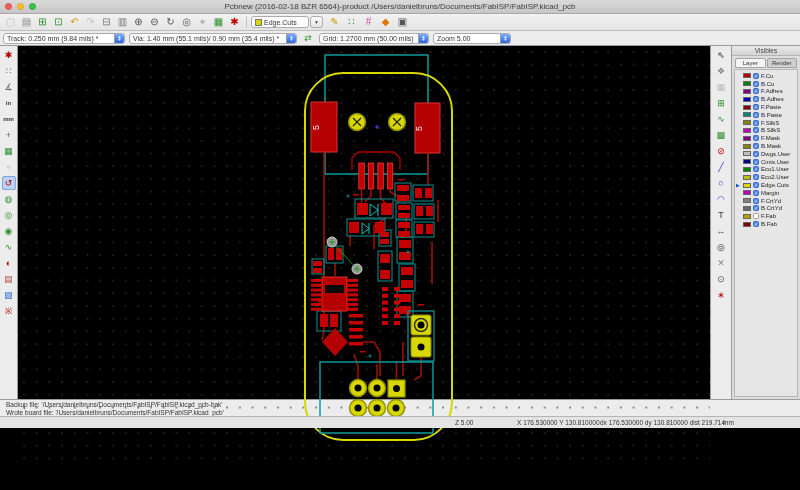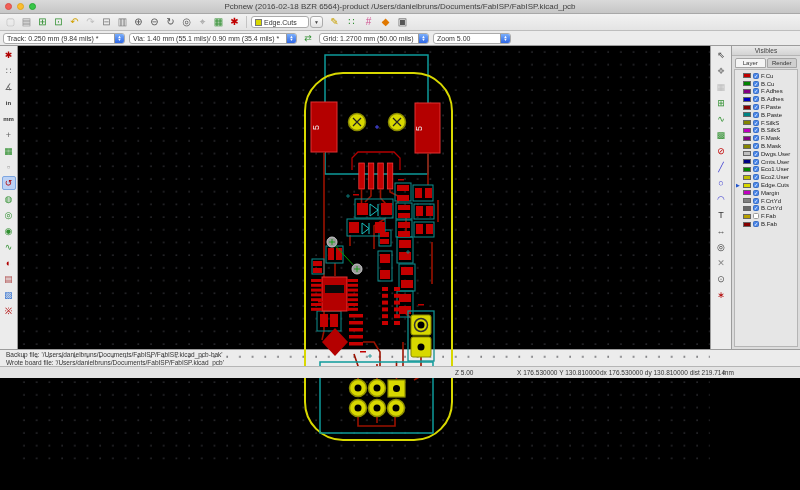--- a/index.html
+++ b/index.html
@@ -1,18 +1,18 @@
 <!DOCTYPE html>
 <html><head>
 <meta charset="utf-8">
 <style>
   * { margin:0; padding:0; box-sizing:border-box; }
   html,body { width:800px; height:490px; overflow:hidden;
     font-family:"Liberation Sans", sans-serif; background:#000; }
-  .window { width:800px; height:378px; display:flex; flex-direction:column; background:#f97316; }
+  .window { width:800px; height:428px; display:flex; flex-direction:column; background:#f97316; }
 
   
   .titlebar { height:14px; flex:0 0 14px; background:linear-gradient(#d9d9d9,#c6c6c6);
     border-bottom:1px solid #a8a8a8; display:flex; align-items:center; position:relative; }
   .lights { display:flex; gap:5px; margin-left:5px; }
   .light { width:7px; height:7px; border-radius:50%; }
   .light.red { background:#f25f57; border:0.5px solid #d94f46; }
   .light.yellow { background:#fbbd2e; border:0.5px solid #e0a521; }
   .light.green { background:#37c648; border:0.5px solid #27a834; }
   .title-text { position:absolute; left:0; right:0; text-align:center; font-size:8px; color:#3e3e3e; }

